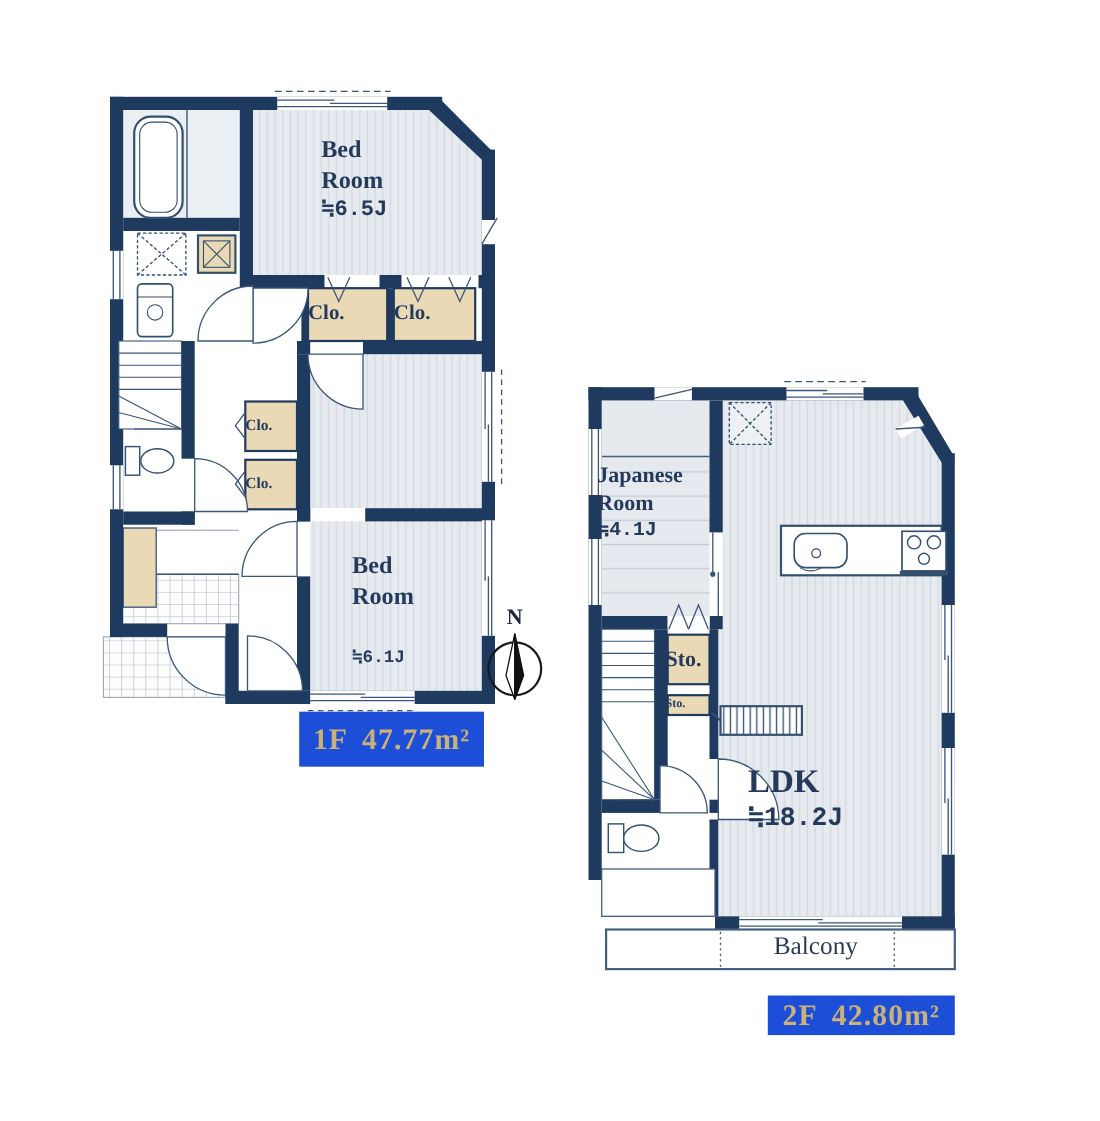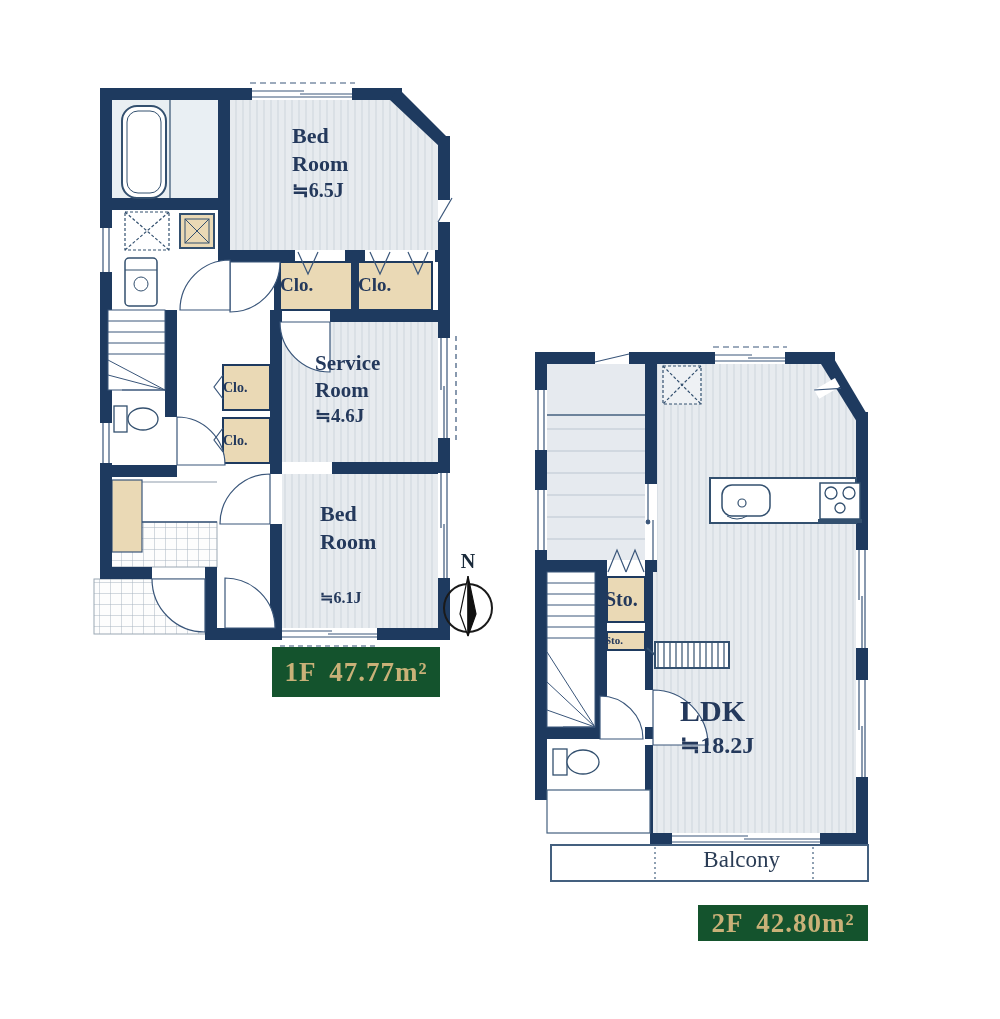--- a/index.html
+++ b/index.html
@@ -1,23 +1,23 @@
 <!DOCTYPE html>
 <html><head>
 <meta charset="utf-8">
 <style>
   html,body{margin:0;padding:0;background:#ffffff;}
   .page{position:relative;width:1000px;height:1019px;background:#ffffff;overflow:hidden;
         font-family:"Liberation Serif","DejaVu Serif",serif;color:#24395c;}
   .abs{position:absolute;}
   svg{display:block;overflow:visible;}
   .lbl{position:absolute;text-align:left;line-height:1.28;color:#24395c;font-weight:700;}
-  .lbl .size{display:block;font-family:Liberation Serif, serif;font-weight:700;}
+  .lbl .size{display:block;font-family:Liberation Mono, monospace;font-weight:700;}
   .clo{position:absolute;text-align:left;font-weight:700;color:#24395c;}
-  .areabox{position:absolute;background:#14532d;display:flex;align-items:center;justify-content:center;
+  .areabox{position:absolute;background:#1d4ed8;display:flex;align-items:center;justify-content:center;
            color:#c9b178;font-weight:700;font-size:27px;letter-spacing:1px;word-spacing:6px;}
   .balcony-lbl{position:absolute;text-align:center;font-weight:400;font-size:23px;color:#2a3c55;}
   .north-lbl{position:absolute;text-align:center;font-weight:700;font-size:20px;color:#1a2a3a;}
 </style>
 </head>
 <body>
 <div class="page">
 
 <svg class="abs" style="left:100px;top:88px;" width="350" height="552" viewBox="0 0 350 552">
   <defs>
@@ -310,32 +310,32 @@
   <polygon points="33,6 25,44 33,66" fill="#ffffff" stroke="#111111" stroke-width="1.2"></polygon>
   <polygon points="33,6 41,44 33,66" fill="#111111" stroke="#111111" stroke-width="1.2"></polygon>
 </svg>
 
 <div class="lbl" style="left:292px;top:122px;width:80px;font-size:22px;">
   <span>Bed Room</span>
   <span class="size" style="font-size:20px;">≒6.5J</span>
 </div>
 <div class="clo" style="left:280px;top:274px;width:72px;font-size:19px;">Clo.</div>
 <div class="clo" style="left:358px;top:274px;width:74px;font-size:19px;">Clo.</div>
-<div class="lbl" style="left:315px;top:350px;width:90px;font-size:21px;">
-  <span>Service Room</span>
-  <span class="size" style="font-size:19px;">≒4.6J</span>
-</div>
 <div class="clo" style="left:223px;top:380px;width:47px;font-size:14px;">Clo.</div>
 <div class="clo" style="left:223px;top:433px;width:47px;font-size:14px;">Clo.</div>
 <div class="lbl" style="left:320px;top:500px;width:80px;font-size:22px;">
   <span>Bed Room</span>
   <span class="size" style="font-size:16px;margin-top:32px;">≒6.1J</span>
 </div>
 <div class="areabox" style="left:272px;top:647px;width:168px;height:50px;">1F 47.77m²</div>
 
+<div class="lbl" style="left:543px;top:420px;width:110px;font-size:20px;">
+  <span>Japanese Room</span>
+  <span class="size" style="font-size:18px;">≒4.1J</span>
+</div>
 <div class="clo" style="left:605px;top:588px;width:47px;font-size:20px;">Sto.</div>
 <div class="clo" style="left:605px;top:634px;width:47px;font-size:11px;">Sto.</div>
 <div class="lbl" style="left:680px;top:692px;width:125px;font-size:30px;">
   <span>LDK</span>
   <span class="size" style="font-size:24px;">≒18.2J</span>
 </div>
 <div class="balcony-lbl" style="left:645px;top:847px;width:135px;text-align:right;">Balcony</div>
 <div class="areabox" style="left:698px;top:905px;width:170px;height:36px;">2F 42.80m²</div>
 
 </div>

